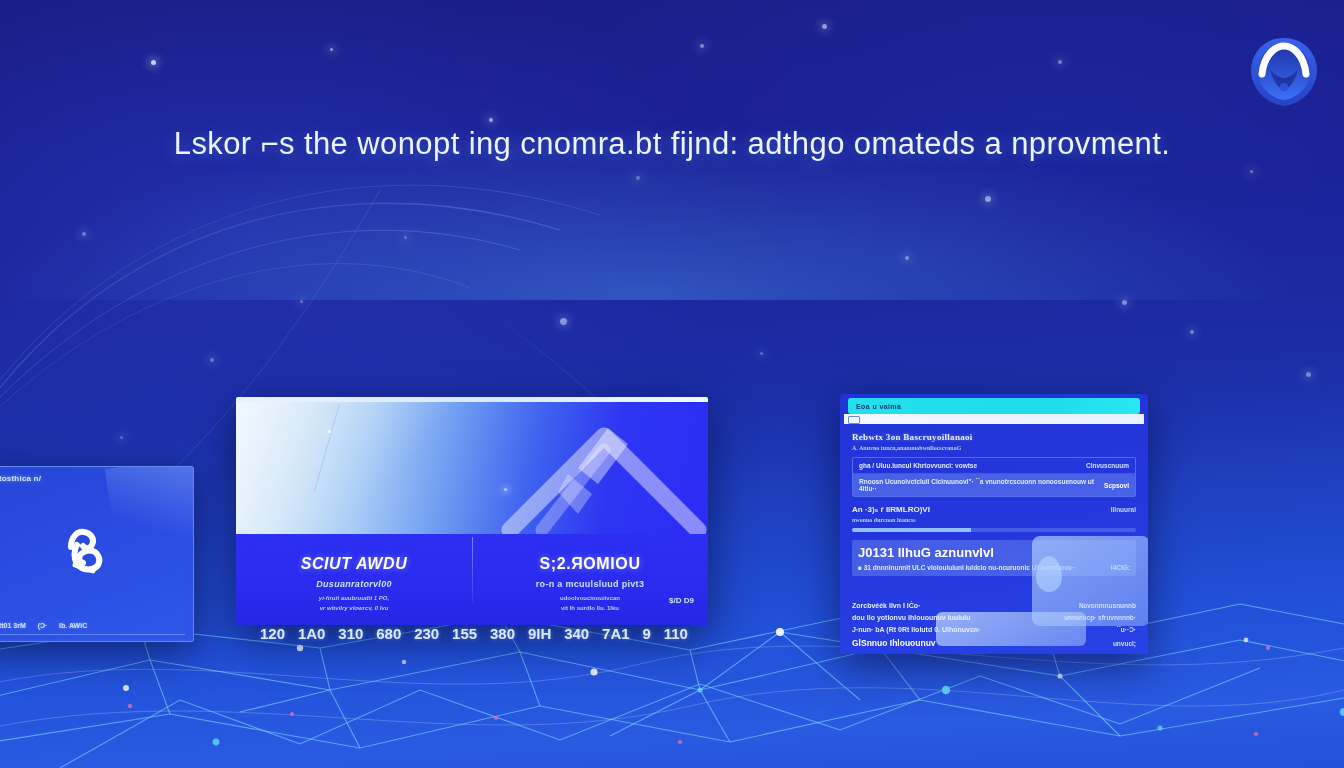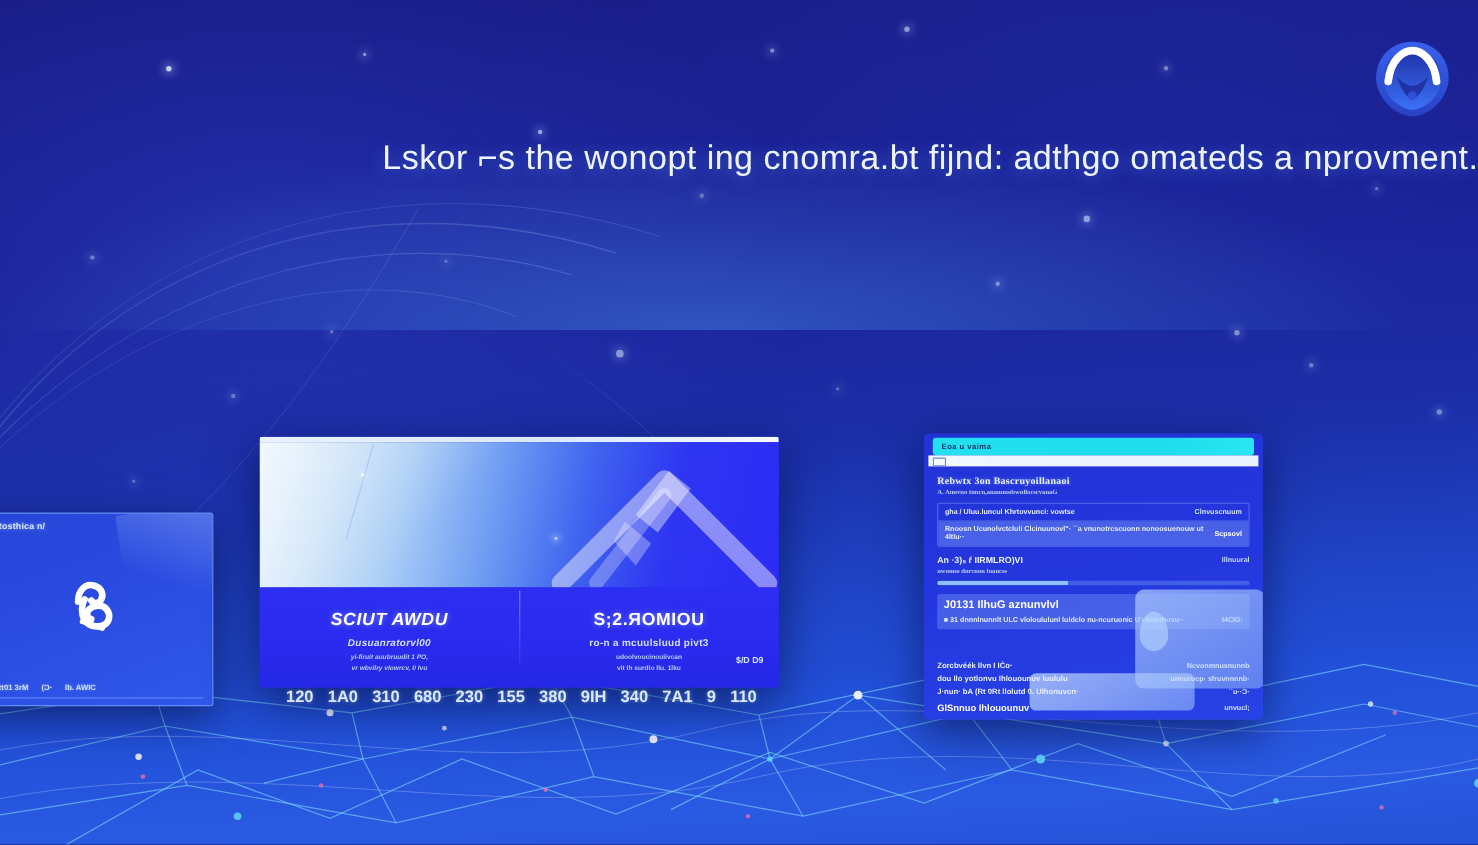--- a/index.html
+++ b/index.html
@@ -108,38 +108,38 @@
   .rp-row.hl{background:rgba(160,200,255,.30);}
   .rp-cellA{font-size:6.5px;color:#e3edff;filter:blur(.45px);font-weight:700;}
   .rp-cellB{font-size:6.5px;color:#cfe0ff;filter:blur(.45px);font-weight:700;}
   .rp-row.hl .rp-cellB{color:#ffffff;}
   .rp-sec{margin-top:8px;display:flex;align-items:center;justify-content:space-between;}
   .rp-sec .rp-sh{font-size:8px;color:#eaf2ff;font-weight:700;filter:blur(.4px);}
   .rp-sec .rp-sv{font-size:6.5px;color:#c6d8ff;font-weight:700;filter:blur(.45px);}
   .rp-progress{margin-top:5px;height:4px;border-radius:2px;background:rgba(120,165,245,.35);overflow:hidden;}
   .rp-progress i{display:block;height:100%;width:42%;background:#8fc0ff;}
   .rp-card{margin-top:8px;border-radius:2px;background:rgba(170,205,255,.26);padding:5px 6px;}
-  .rp-card .c1{font-size:10px;color:#ffffff;font-weight:700;filter:blur(.4px);}
+  .rp-card .c1{font-size:13px;color:#ffffff;font-weight:700;filter:blur(.4px);}
   .rp-card .c2{display:flex;align-items:center;justify-content:space-between;margin-top:4px;}
   .rp-card .c2 .cl{font-size:6.5px;color:#e0ebff;font-weight:700;filter:blur(.45px);}
   .rp-card .c2 .cr{font-size:6.5px;color:#ffffff;font-weight:700;filter:blur(.4px);}
   .rp-foot{position:absolute;left:12px;right:12px;bottom:6px;}
   .rp-foot .f-row{display:flex;align-items:center;justify-content:space-between;margin-top:5px;}
   .rp-foot .f-l{font-size:7px;color:#e6efff;font-weight:700;filter:blur(.45px);}
   .rp-foot .f-r{font-size:6.5px;color:#cfe0ff;font-weight:700;filter:blur(.45px);}
   .rp-foot .f-big{font-size:8.5px;color:#ffffff;font-weight:700;filter:blur(.35px);}
   #rp-overlay{position:absolute;right:-2px;bottom:28px;width:118px;height:90px;border-radius:8px;
     background:linear-gradient(150deg,rgba(175,205,255,.70),rgba(140,180,250,.55));}
   #rp-overlay2{position:absolute;left:96px;bottom:8px;width:150px;height:34px;border-radius:6px;
     background:linear-gradient(150deg,rgba(195,220,255,.72),rgba(160,195,252,.55));}
   #rp-drop{position:absolute;right:86px;bottom:62px;width:26px;height:36px;
     background:rgba(190,220,255,.55);border-radius:50% 50% 50% 50%/60% 60% 40% 40%;}
 
   
-  #headline{position:absolute;left:0;right:0;top:126px;text-align:right;
+  #headline{position:absolute;left:0;right:0;top:126px;text-align:center;
     font-size:31px;font-weight:400;color:#eef4ff;letter-spacing:.4px;
     text-shadow:0 2px 14px rgba(90,140,240,.55);filter:blur(.22px);}
 
   
   #logo{position:absolute;right:22px;top:34px;width:76px;height:76px;}
 </style>
 </head>
 <body>
 
 <div id="stage">

